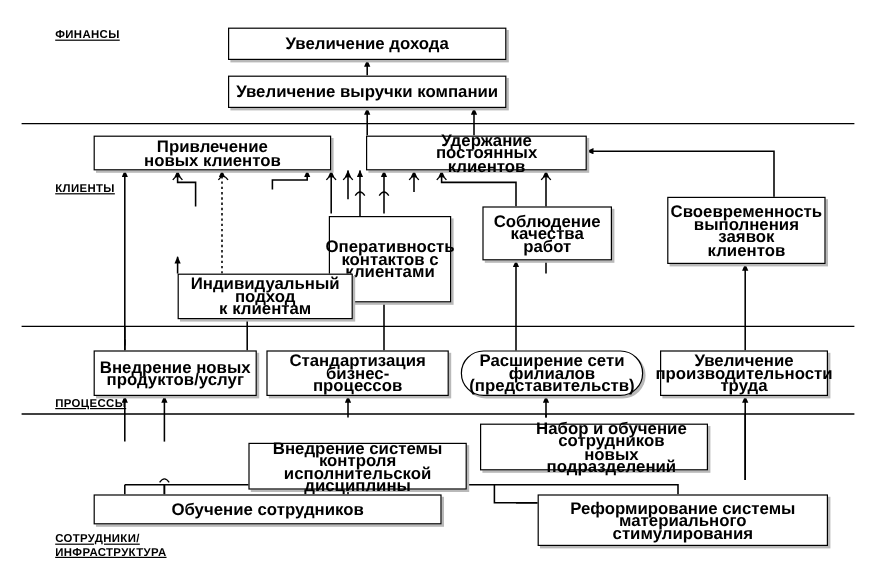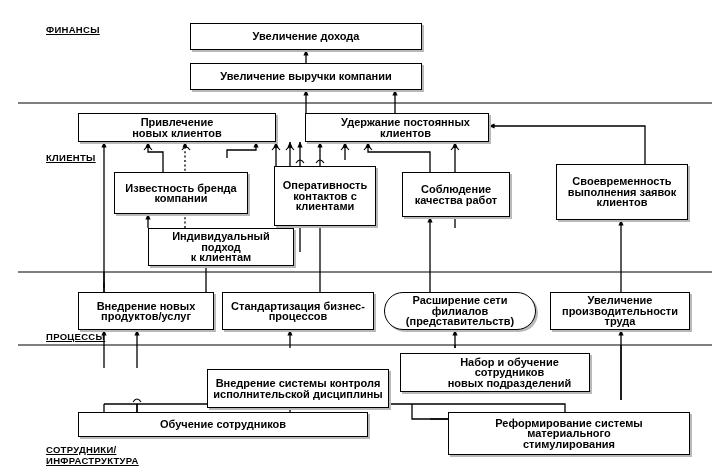--- a/index.html
+++ b/index.html
@@ -38,21 +38,21 @@
   .node {
     position: absolute;
     box-sizing: border-box;
     border: 1.4px solid #000000;
     background: #ffffff;
     display: flex;
     align-items: center;
     justify-content: center;
     text-align: center;
     font-weight: bold;
-    font-size: 11px;
+    font-size: 14px;
     line-height: 10.5px;
     color: #000000;
     padding: 1px 3px;
     z-index: 5;
   }
   .node.shadowed {
     box-shadow: 2px 2px 0 0 #b9b9b9;
   }
 </style>
 </head>
@@ -162,23 +162,22 @@
   <div class="perspective-label" style="left:22px; top:444px;">СОТРУДНИКИ/<br>ИНФРАСТРУКТУРА</div>
 
   <div class="node shadowed" style="left:190px; top:23px; width:232px; height:27px;">Увеличение дохода</div>
 
   <div class="node shadowed" style="left:190px; top:63px; width:232px; height:27px;">Увеличение выручки компании</div>
 
   <div class="node shadowed" style="left:78px; top:113px; width:198px; height:29px;">Привлечение<br>новых клиентов</div>
 
   <div class="node shadowed" style="left:305px; top:113px; width:184px; height:29px;padding-left:20px;">Удержание постоянных<br>клиентов</div>
 
-  <div class="node shadowed" style="left:114px; top:172px; width:134px; height:42px;">Известность бренда<br>компании</div>
 
-  <div class="node shadowed" style="left:274px; top:166px; width:102px; height:60px;">Оперативность<br>контактов с<br>клиентами</div>
+  <div class="node shadowed" style="left:274px; top:180px; width:102px; height:72px;">Оперативность<br>контактов с<br>клиентами</div>
 
   <div class="node shadowed" style="left:402px; top:172px; width:108px; height:45px;">Соблюдение<br>качества работ</div>
 
   <div class="node shadowed" style="left:556px; top:164px; width:132px; height:56px;">Своевременность<br>выполнения заявок<br>клиентов</div>
 
   <div class="node shadowed" style="left:148px; top:228px; width:146px; height:38px;">Индивидуальный подход<br>к клиентам</div>
 
   <div class="node shadowed" style="left:78px; top:292px; width:136px; height:38px;">Внедрение новых<br>продуктов/услуг</div>
 
   <div class="node shadowed" style="left:222px; top:292px; width:152px; height:38px;">Стандартизация бизнес-<br>процессов</div>

